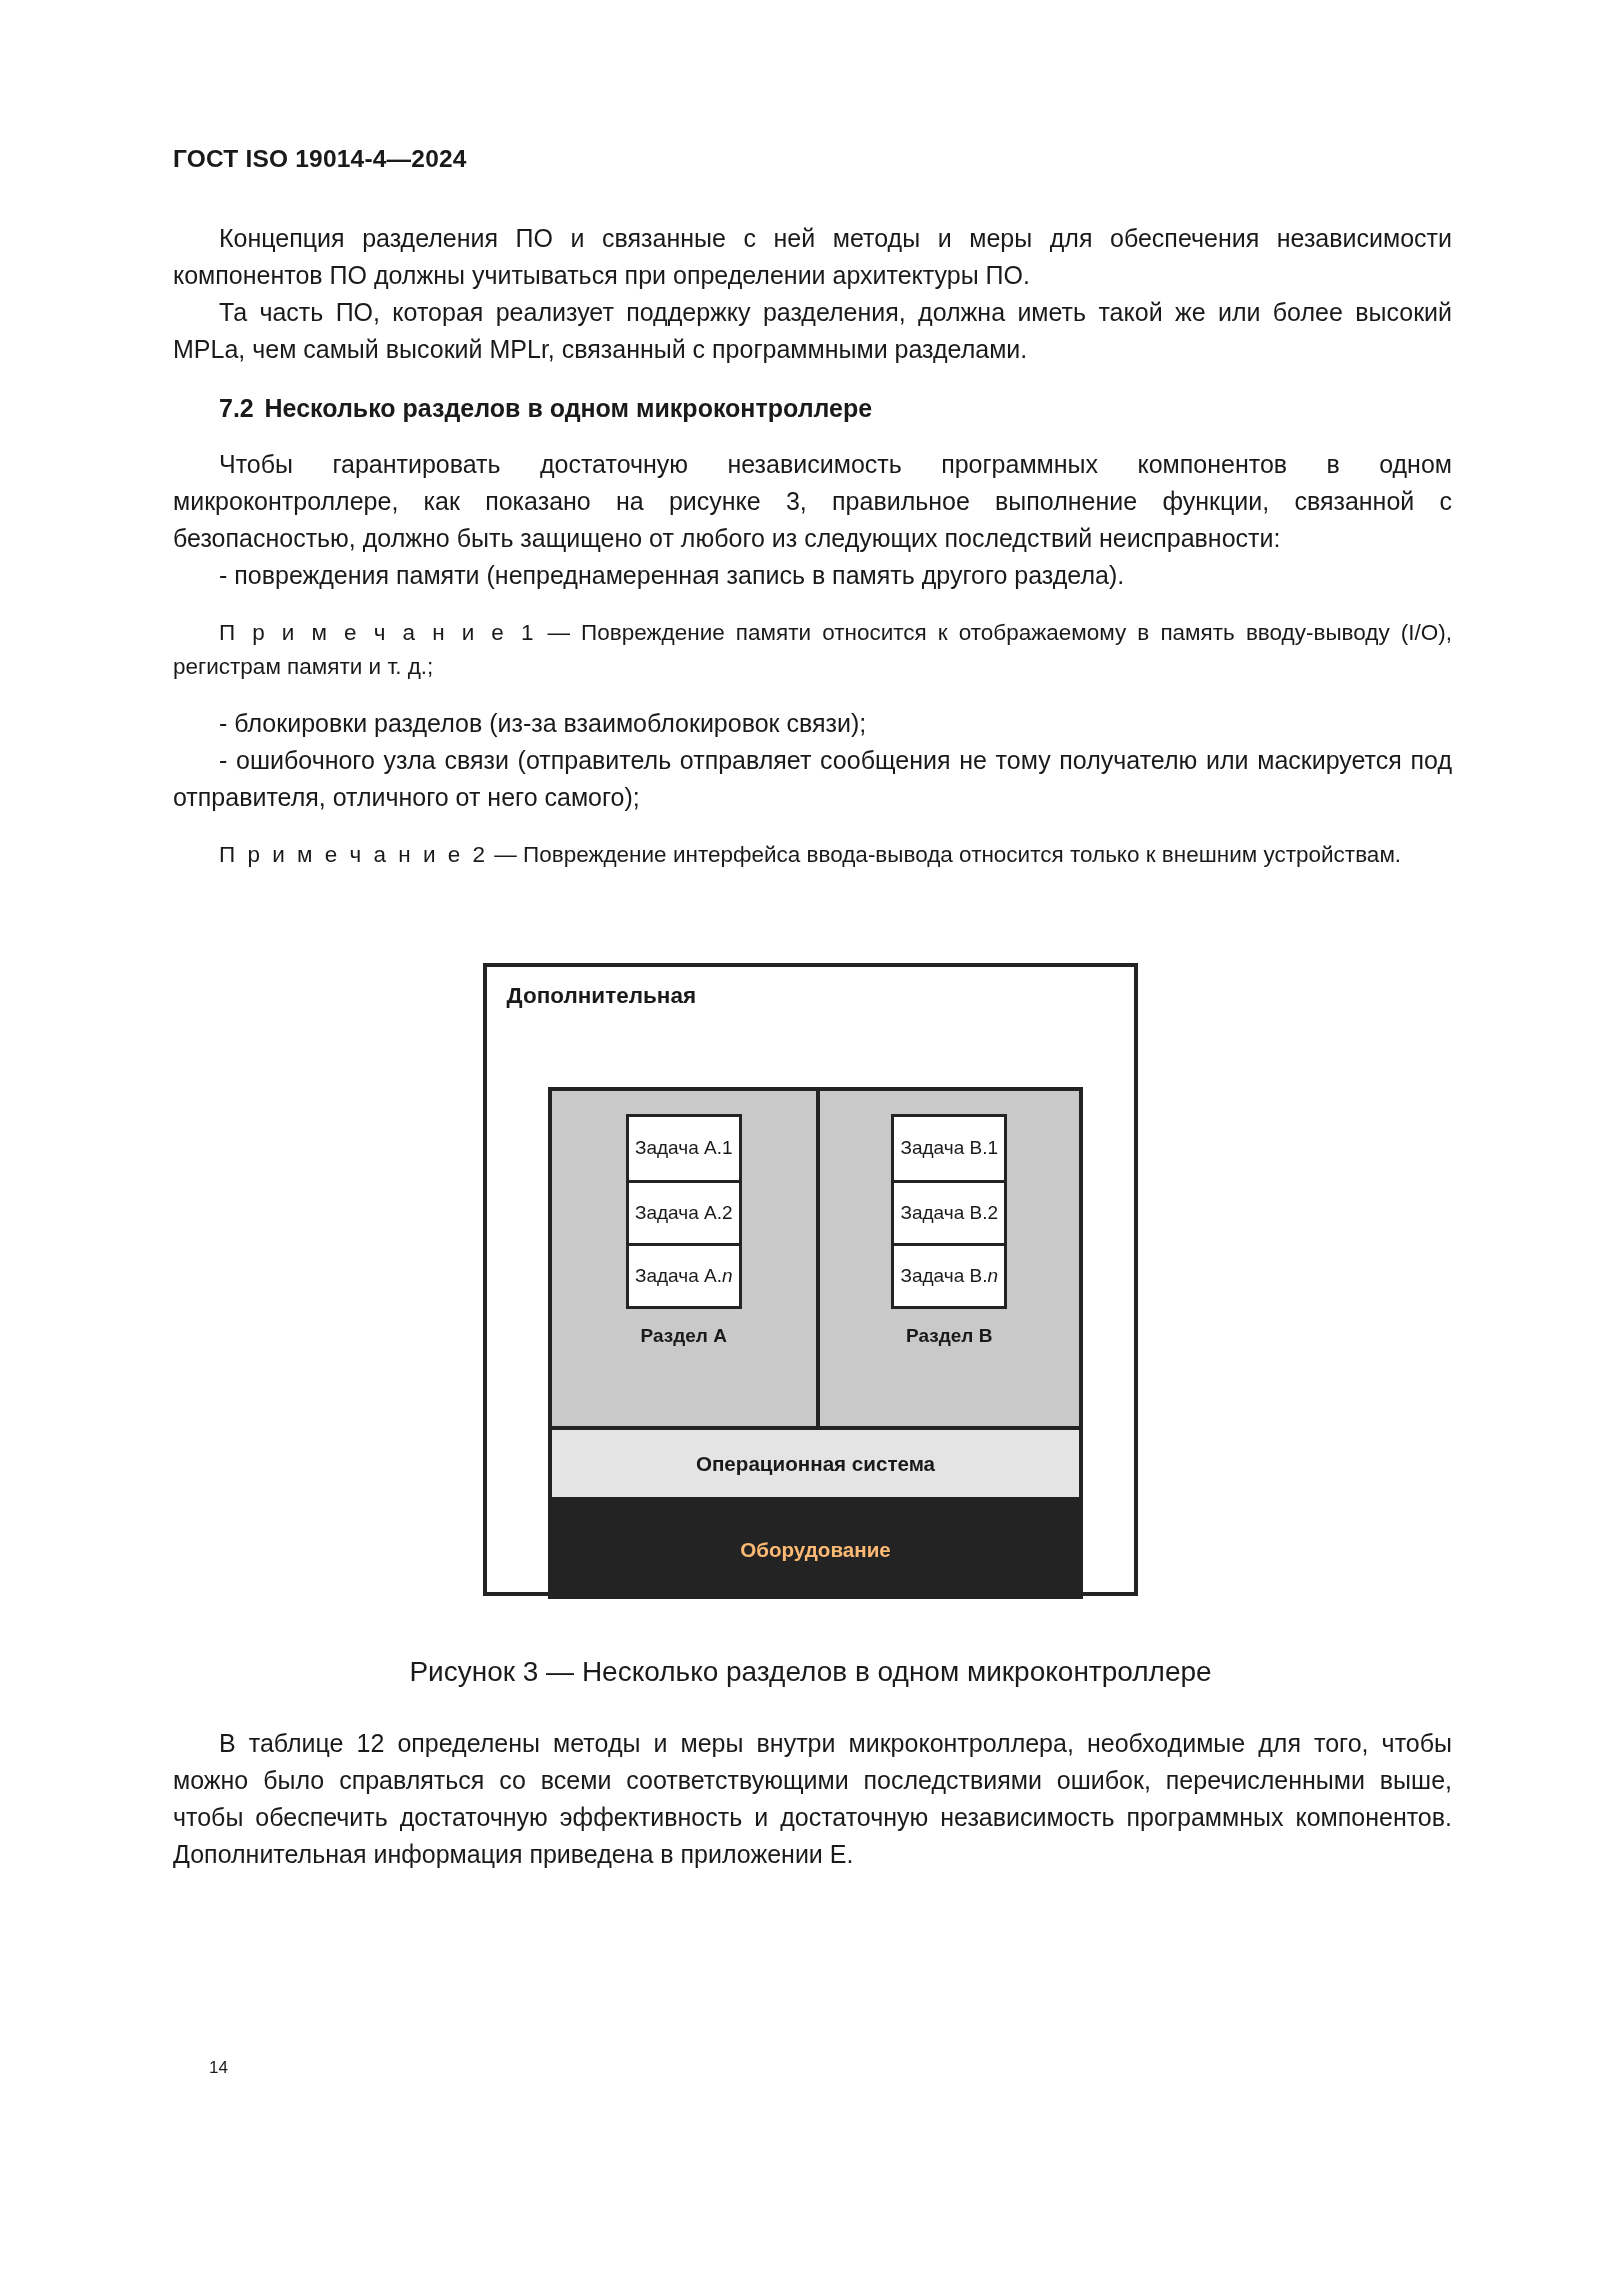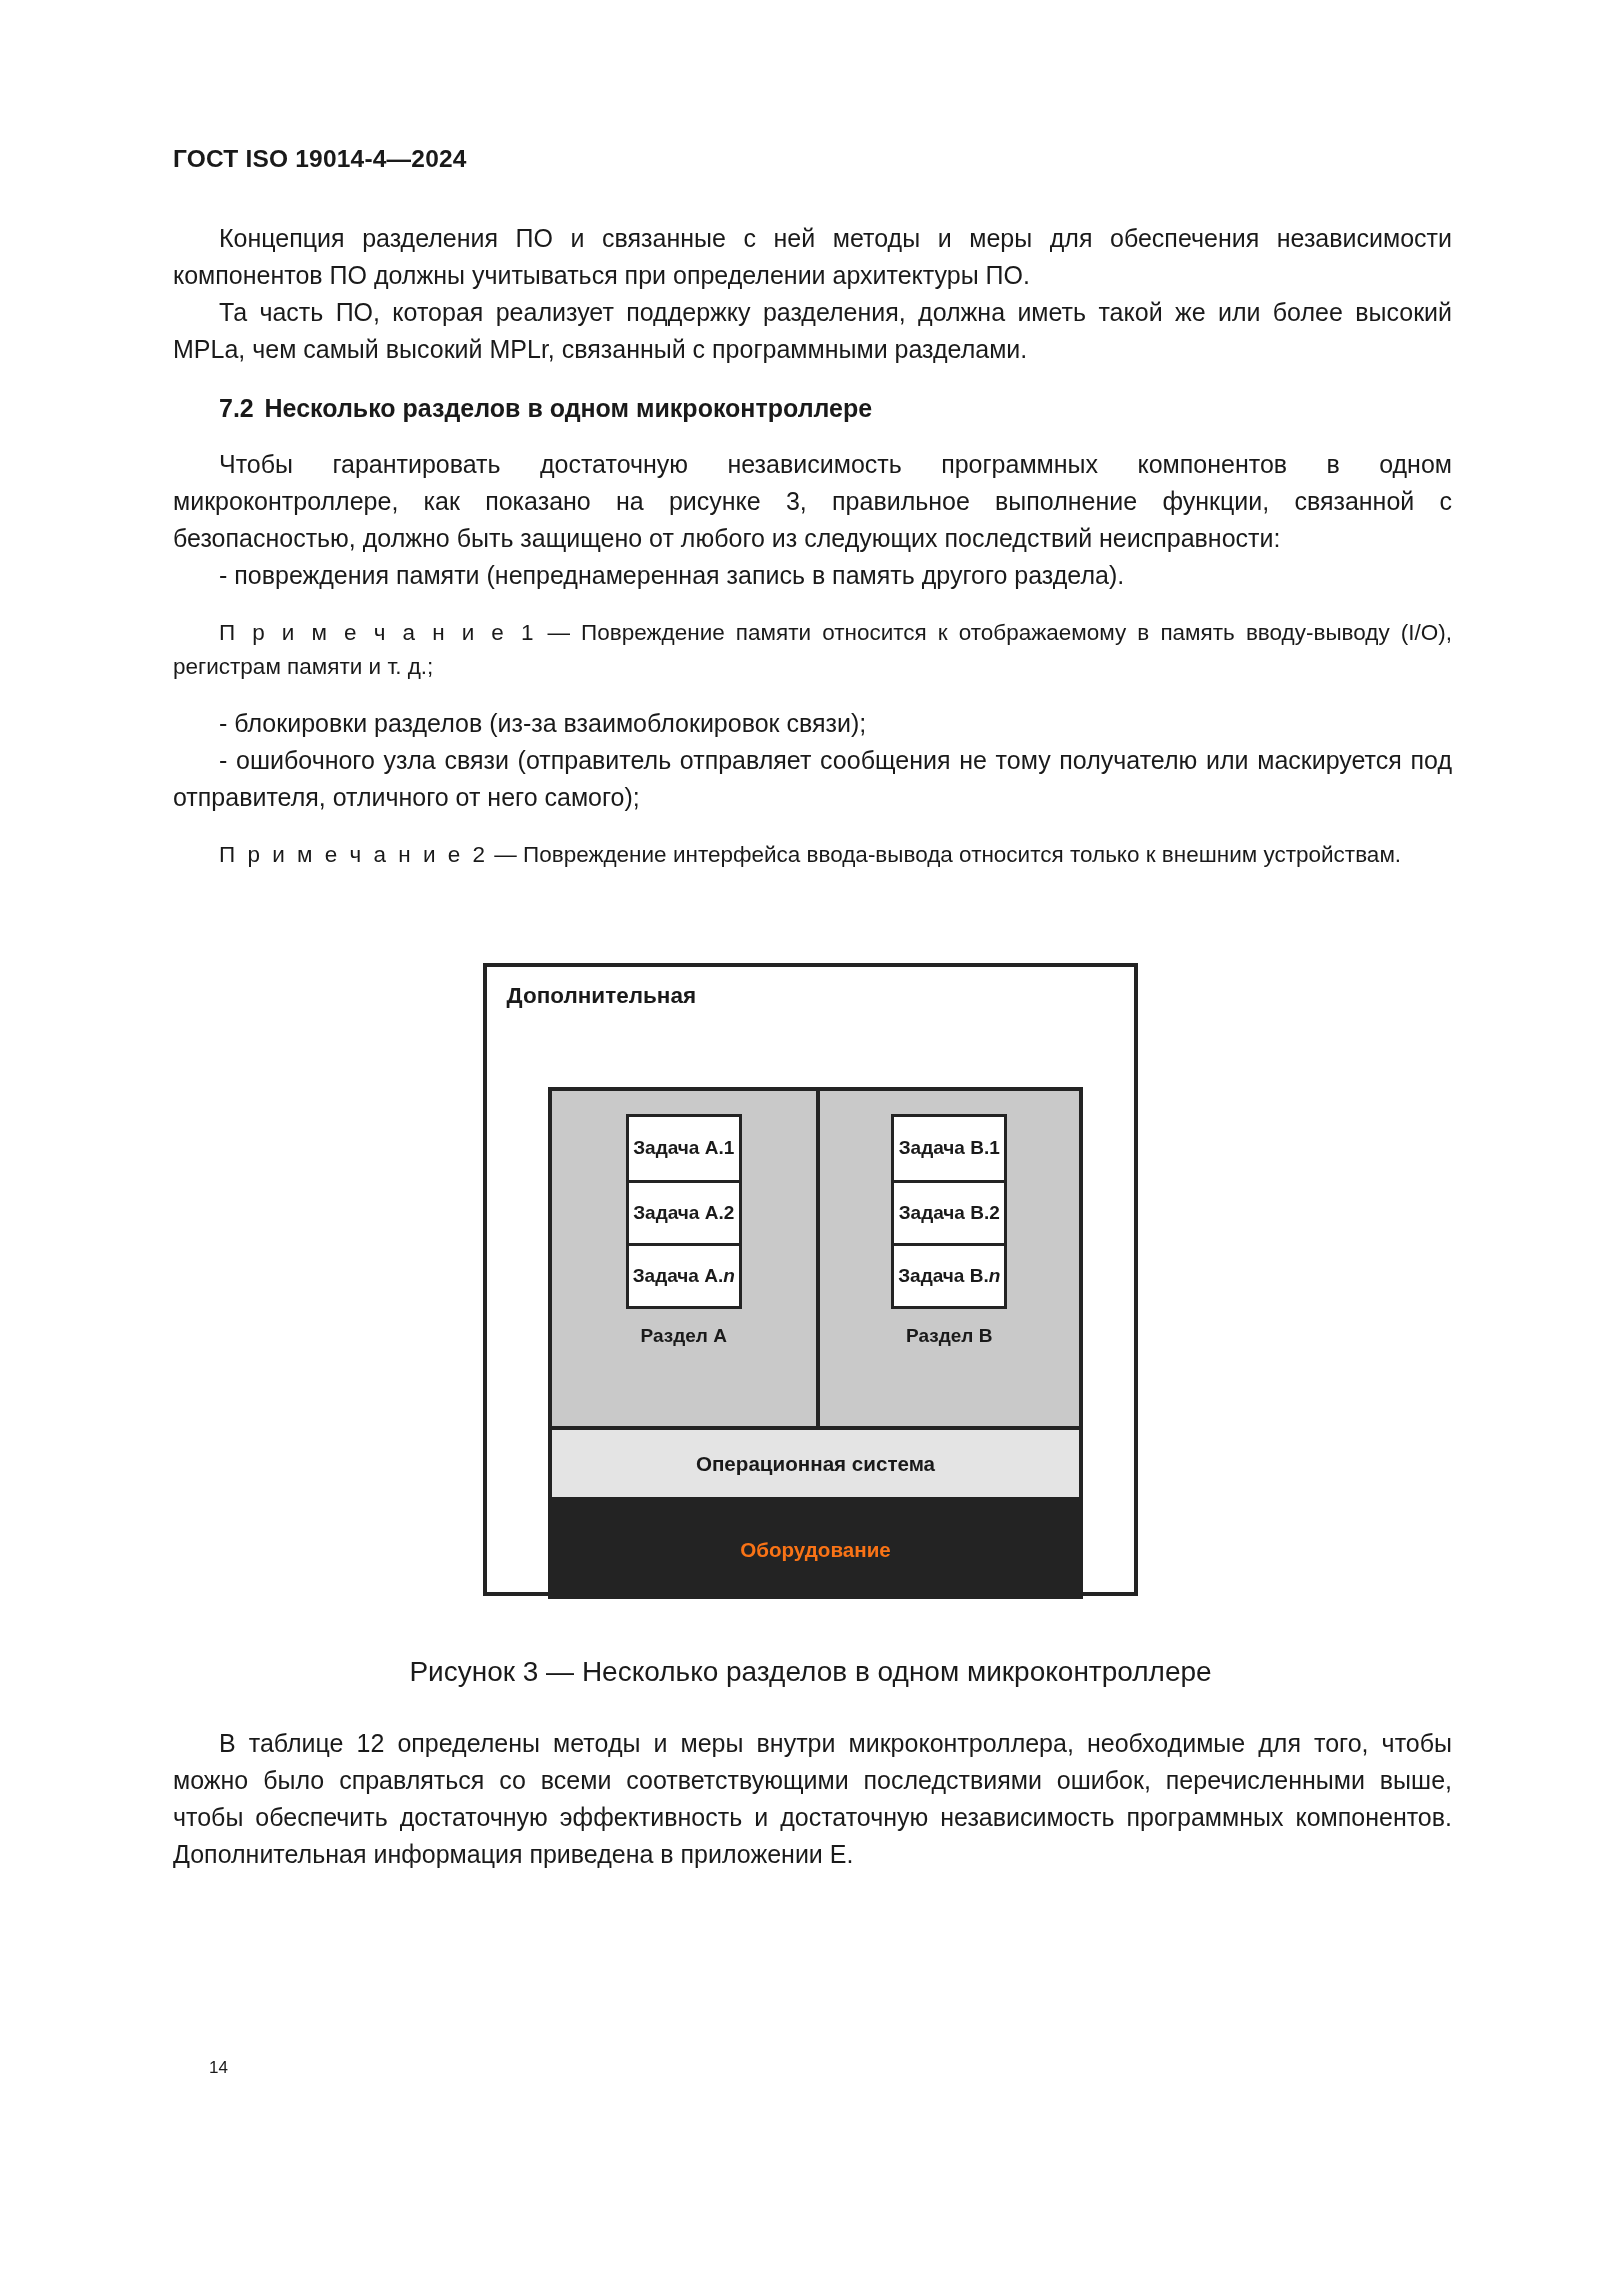--- a/index.html
+++ b/index.html
@@ -139,21 +139,21 @@
     background: #ffffff;
     box-sizing: border-box;
   }
   .task-box {
     height: 63px;
     background: #ffffff;
     display: flex;
     align-items: center;
     justify-content: center;
     font-size: 19px;
-    font-weight: bold;
+    font-weight: normal;
     white-space: nowrap;
     box-sizing: border-box;
   }
   .task-box + .task-box {
     border-top: 3.9px solid #232323;
   }
   .task-box .it {
     font-style: italic;
   }
   .partition-label {
@@ -173,21 +173,21 @@
     align-items: center;
     justify-content: center;
     font-size: 20.6px;
     font-weight: bold;
     box-sizing: border-box;
     white-space: nowrap;
   }
   .hw-bar {
     height: 98px;
     background: #232323;
-    color: #f97316;
+    color: #fdba74;
     display: flex;
     align-items: center;
     justify-content: center;
     font-size: 20.6px;
     font-weight: bold;
     box-sizing: border-box;
     white-space: nowrap;
   }
 
   .figure-caption {

